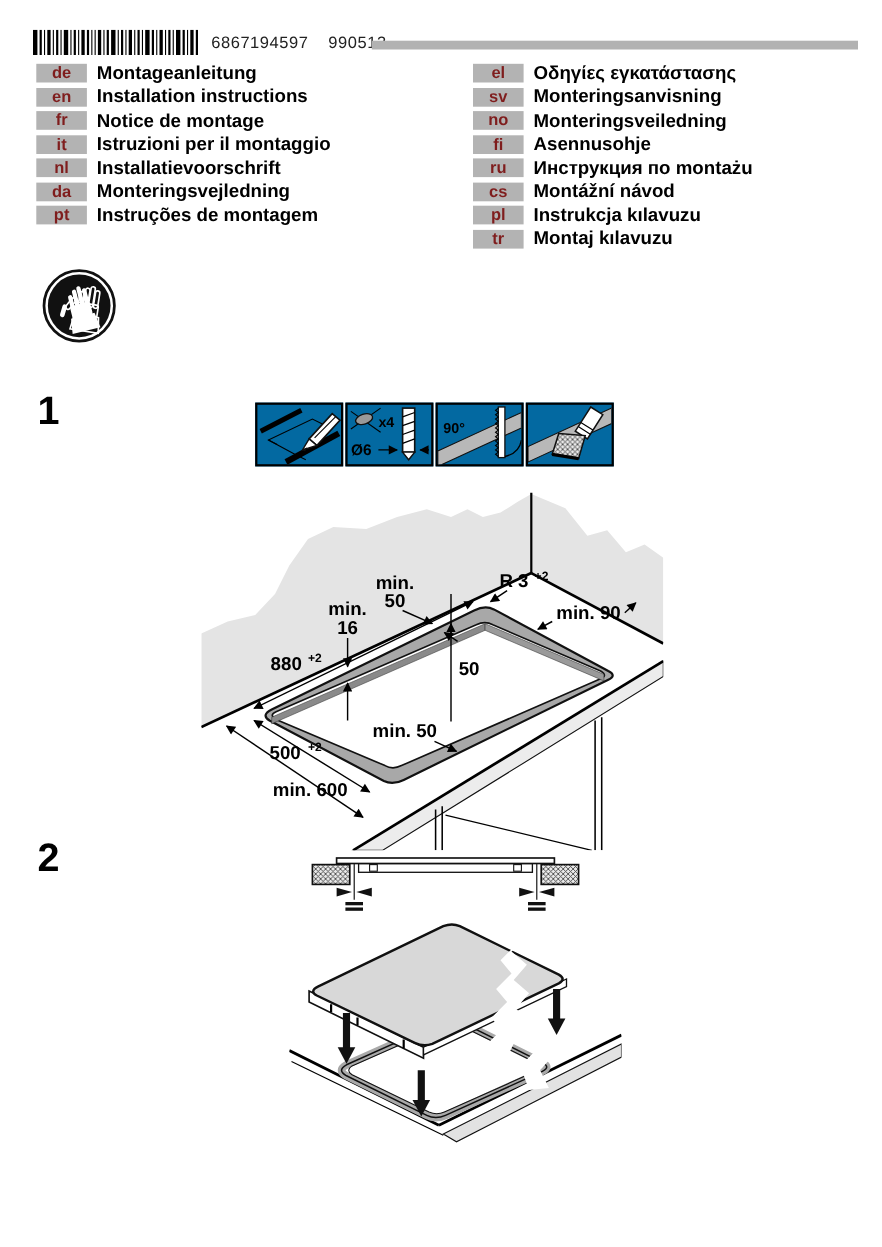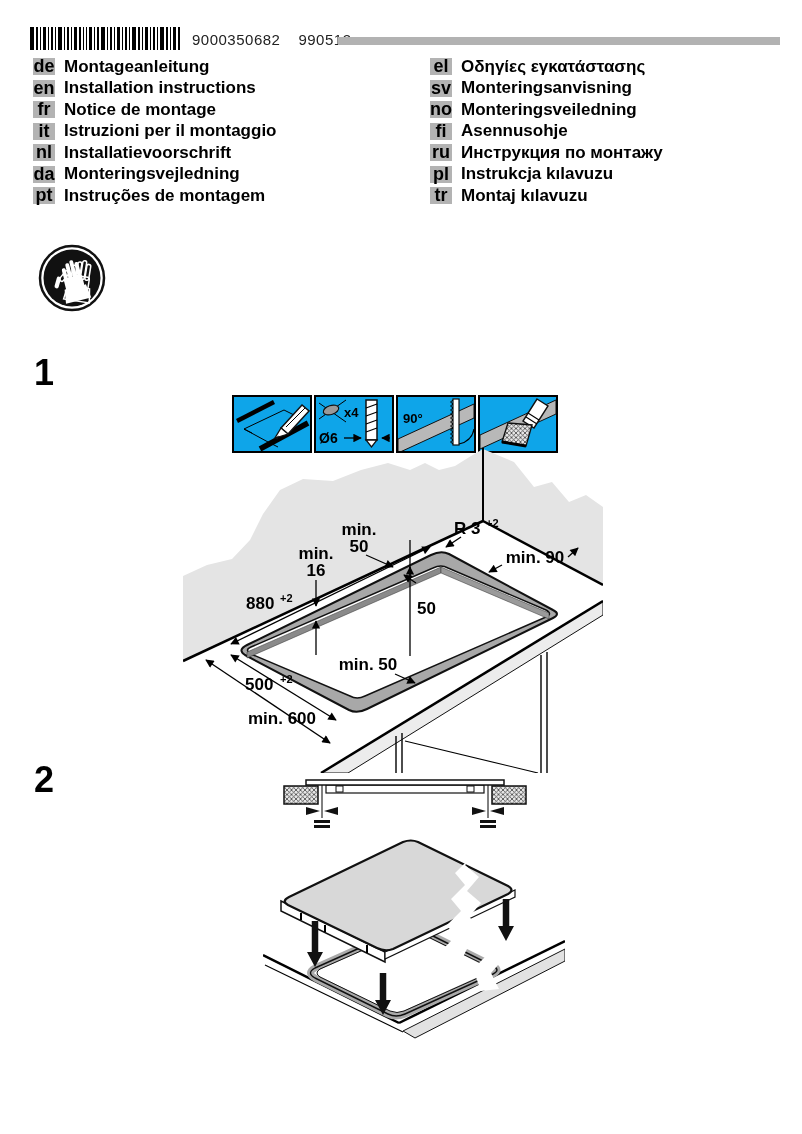--- a/index.html
+++ b/index.html
@@ -6,28 +6,28 @@
   .page{position:relative;width:802px;height:1134px;background:#fff;overflow:hidden;
         font-family:"Liberation Sans",sans-serif;color:#000;}
   .abs{position:absolute;}
   
   .codes{left:192px;top:31px;font-size:15px;color:#222;letter-spacing:.5px;white-space:nowrap;}
   .codes span{margin-right:18px;}
   .topbar{left:338px;top:37px;width:442px;height:8px;background:#b2b2b2;}
   
   .langcol{top:56px;}
   .langrow{display:flex;align-items:center;height:21.5px;}
-  .badge{width:22px;height:17px;background:#b3b3b3;color:#000000;font-size:18px;font-weight:bold;
+  .badge{width:46px;height:17px;background:#b3b3b3;color:#7f1d1d;font-size:15px;font-weight:bold;
          display:flex;align-items:center;justify-content:center;margin-right:9px;flex:0 0 auto;}
   .ltitle{font-size:17px;font-weight:bold;white-space:nowrap;}
   
   .stepnum{font-size:36px;font-weight:bold;line-height:36px;}
   
   .toolbar{left:232px;top:366px;display:flex;}
-  .tool{width:76px;height:54px;border:2px solid #000;margin-right:2px;background:#0ea5e9;margin-top:29px;}
+  .tool{width:76px;height:54px;border:2px solid #000;margin-right:2px;background:#0369a1;}
   .tool svg{display:block;}
   
   svg text{font-family:"Liberation Sans",sans-serif;font-weight:bold;fill:#000;}
   .t17{font-size:17px;} .t11{font-size:11px;} .t13{font-size:13px;} .t14{font-size:14px;}
   .dim{stroke:#000;stroke-width:1.3;fill:none;}
   .ln{stroke:#000;fill:none;}
 </style>
 </head>
 <body>
 
@@ -81,21 +81,21 @@
         <rect x="123" width="2" height="23"></rect>
         <rect x="127" width="1" height="23"></rect>
       <rect x="130" width="4" height="23"></rect>
         <rect x="136" width="2" height="23"></rect>
         <rect x="140" width="1" height="23"></rect>
       <rect x="143" width="3" height="23"></rect>
         <rect x="148" width="2" height="23"></rect>
     </g>
   </svg>
   <div class="abs codes">
-    <span>9000350682</span><span>990513</span>
+    <span>6867194597</span><span>990513</span>
   </div>
   <div class="abs topbar"></div>
 
   <div class="abs langcol" style="left:33px">
     <div class="langrow">
         <span class="badge">de</span>
         <span class="ltitle">Montageanleitung</span>
       </div>
     <div class="langrow">
         <span class="badge">en</span>
@@ -134,21 +134,25 @@
     <div class="langrow">
         <span class="badge">no</span>
         <span class="ltitle">Monteringsveiledning</span>
       </div>
     <div class="langrow">
         <span class="badge">fi</span>
         <span class="ltitle">Asennusohje</span>
       </div>
     <div class="langrow">
         <span class="badge">ru</span>
-        <span class="ltitle">Инструкция по монтажу</span>
+        <span class="ltitle">Инструкция по montażu</span>
+      </div>
+    <div class="langrow">
+        <span class="badge">cs</span>
+        <span class="ltitle">Montážní návod</span>
       </div>
     <div class="langrow">
         <span class="badge">pl</span>
         <span class="ltitle">Instrukcja kılavuzu</span>
       </div>
     <div class="langrow">
         <span class="badge">tr</span>
         <span class="ltitle">Montaj kılavuzu</span>
       </div>
   </div>

